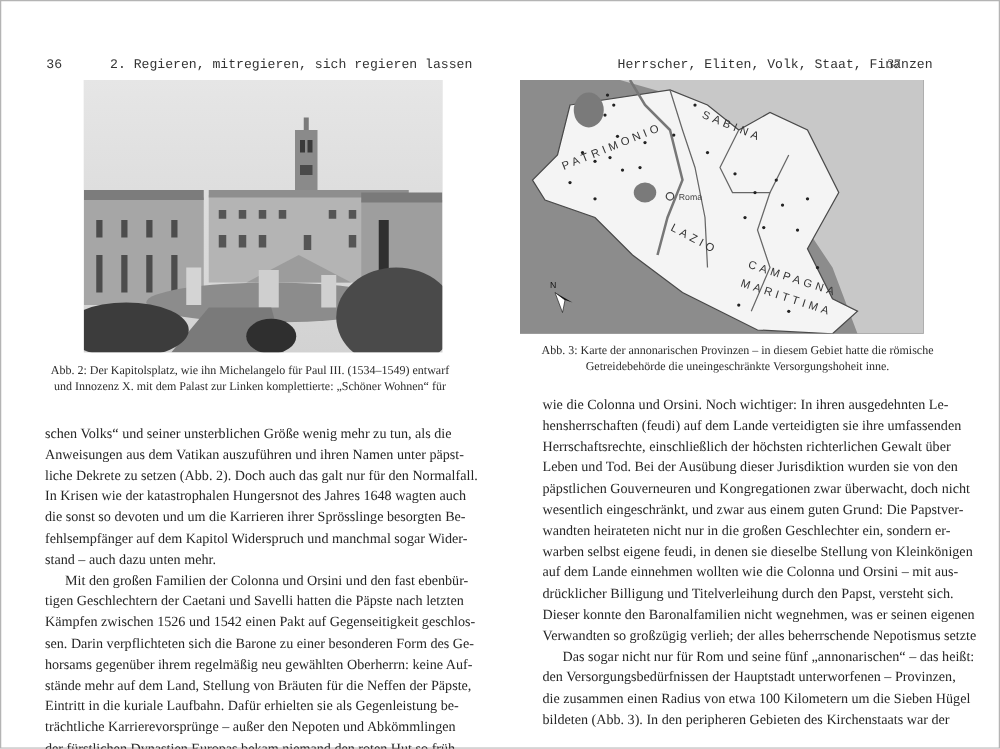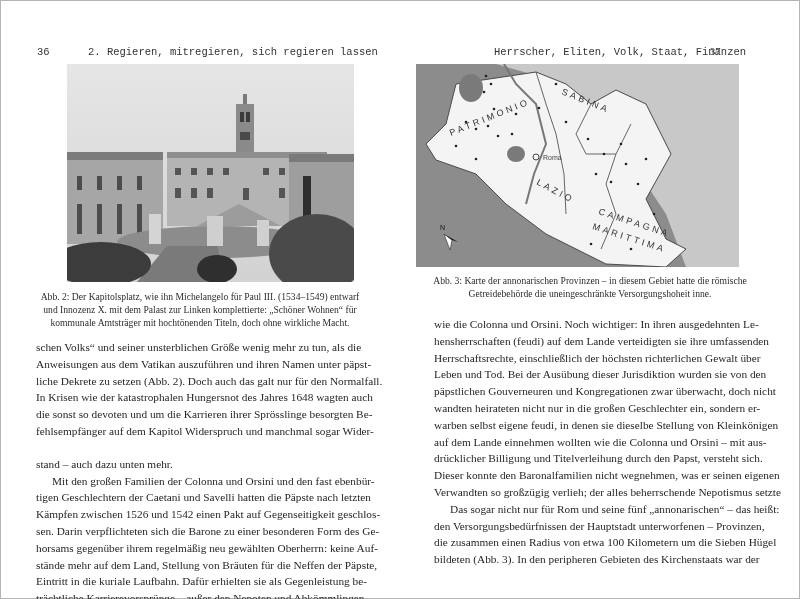--- a/index.html
+++ b/index.html
@@ -20,21 +20,21 @@
   .map { position:absolute; left:416px; top:64px; width:323px; height:203px; overflow:hidden; background:#8a8a8a; }
 
   .caption { position:absolute; font-size:9.6px; line-height:13px; text-align:center; color:#2c2c2c; }
   .cap-left { left:40px; top:290px; width:320px; }
   .cap-right { left:400px; top:274px; width:380px;text-align:center; }
 
   .body { position:absolute; font-size:11.3px; line-height:16.8px; text-align:justify; color:#262626; }
   .body-left { left:36px; top:339px; width:314px; }
   .body-right { left:434px; top:316px; width:314px; }
   .line { display:block; text-align:justify; text-align-last:justify; white-space:nowrap; }
-  .line.last { text-align-last:left;margin-top:16px; }
+  .line.last { text-align-last:left; }
   .indent { padding-left:16px; }
   .map-label { font-family:"Liberation Sans","DejaVu Sans",sans-serif; }
 </style>
 </head>
 <body>
 
 <div class="frame"></div>
 
 <div class="page left">
   <span class="runhead pn-left">36</span>
@@ -104,21 +104,20 @@
 
     <ellipse cx="250" cy="190" rx="48" ry="40" fill="#4a4a4a"></ellipse>
     <ellipse cx="34" cy="200" rx="50" ry="22" fill="#3c3c3c"></ellipse>
     <ellipse cx="150" cy="205" rx="20" ry="14" fill="#2f2f2f"></ellipse>
   </svg>
 </div>
 
 <div class="caption cap-left">
   <div>Abb. 2: Der Kapitolsplatz, wie ihn Michelangelo für Paul III. (1534–1549) entwarf</div>
   <div>und Innozenz X. mit dem Palast zur Linken komplettierte: „Schöner Wohnen“ für</div>
-  <div>kommunale Amtsträger mit hochtönenden Titeln, doch ohne wirkliche Macht.</div>
 </div>
 
 <div class="body body-left">
   <span class="line">schen Volks“ und seiner unsterblichen Größe wenig mehr zu tun, als die</span>
   <span class="line">Anweisungen aus dem Vatikan auszuführen und ihren Namen unter päpst-</span>
   <span class="line">liche Dekrete zu setzen (Abb. 2). Doch auch das galt nur für den Normalfall.</span>
   <span class="line">In Krisen wie der katastrophalen Hungersnot des Jahres 1648 wagten auch</span>
   <span class="line">die sonst so devoten und um die Karrieren ihrer Sprösslinge besorgten Be-</span>
   <span class="line">fehlsempfänger auf dem Kapitol Widerspruch und manchmal sogar Wider-</span>
   <span class="line last">stand – auch dazu unten mehr.</span>
@@ -203,20 +202,21 @@
   <div>Abb. 3: Karte der annonarischen Provinzen – in diesem Gebiet hatte die römische</div>
   <div>Getreidebehörde die uneingeschränkte Versorgungshoheit inne.</div>
 </div>
 
 <div class="body body-right">
   <span class="line">wie die Colonna und Orsini. Noch wichtiger: In ihren ausgedehnten Le-</span>
   <span class="line">hensherrschaften (feudi) auf dem Lande verteidigten sie ihre umfassenden</span>
   <span class="line">Herrschaftsrechte, einschließlich der höchsten richterlichen Gewalt über</span>
   <span class="line">Leben und Tod. Bei der Ausübung dieser Jurisdiktion wurden sie von den</span>
   <span class="line">päpstlichen Gouverneuren und Kongregationen zwar überwacht, doch nicht</span>
+  <span class="line">wesentlich eingeschränkt, und zwar aus einem guten Grund: Die Papstver-</span>
   <span class="line">wandten heirateten nicht nur in die großen Geschlechter ein, sondern er-</span>
   <span class="line">warben selbst eigene feudi, in denen sie dieselbe Stellung von Kleinkönigen</span>
   <span class="line">auf dem Lande einnehmen wollten wie die Colonna und Orsini – mit aus-</span>
   <span class="line">drücklicher Billigung und Titelverleihung durch den Papst, versteht sich.</span>
   <span class="line">Dieser konnte den Baronalfamilien nicht wegnehmen, was er seinen eigenen</span>
   <span class="line">Verwandten so großzügig verlieh; der alles beherrschende Nepotismus setzte</span>
   <span class="line indent">Das sogar nicht nur für Rom und seine fünf „annonarischen“ – das heißt:</span>
   <span class="line">den Versorgungsbedürfnissen der Hauptstadt unterworfenen – Provinzen,</span>
   <span class="line">die zusammen einen Radius von etwa 100 Kilometern um die Sieben Hügel</span>
   <span class="line">bildeten (Abb. 3). In den peripheren Gebieten des Kirchenstaats war der</span>

